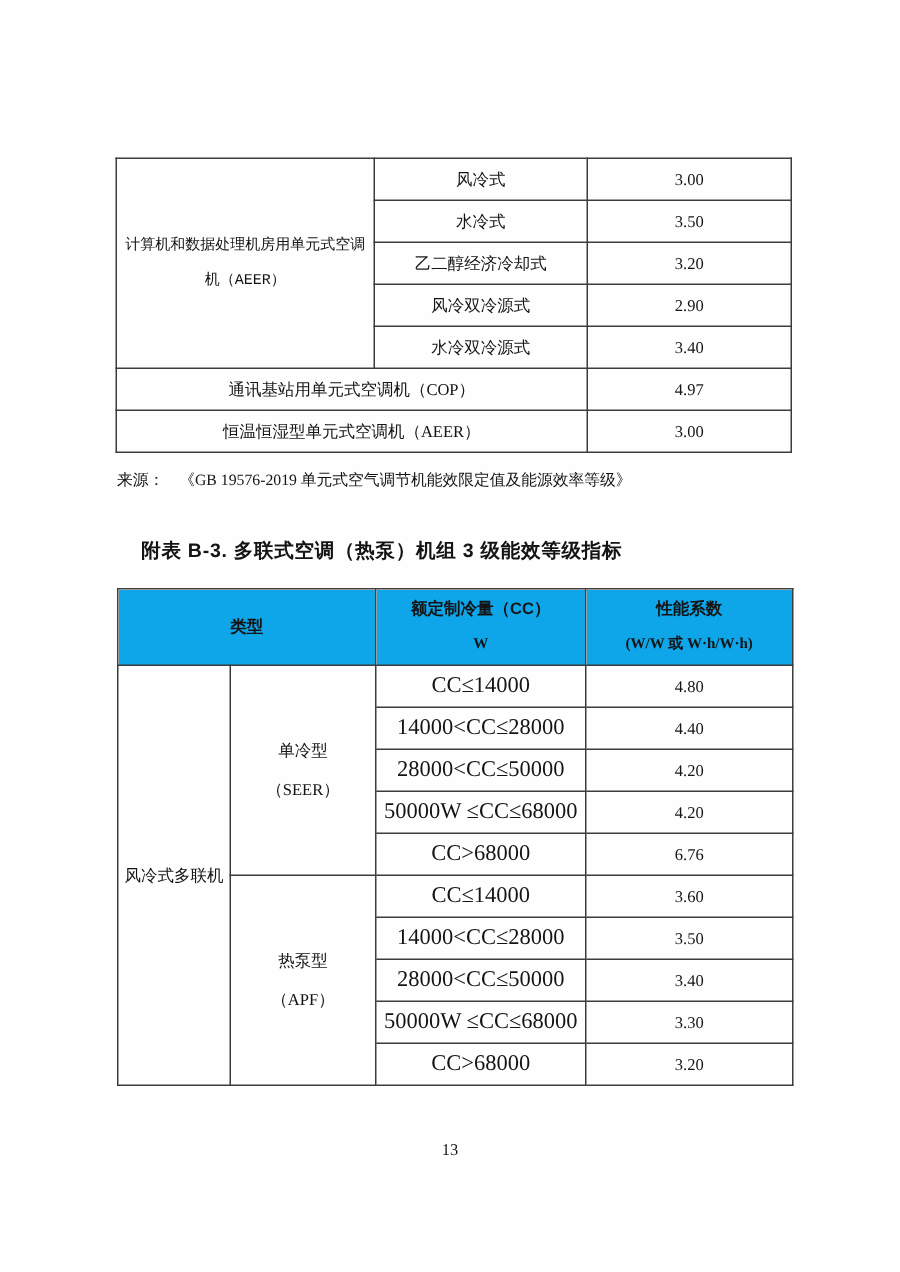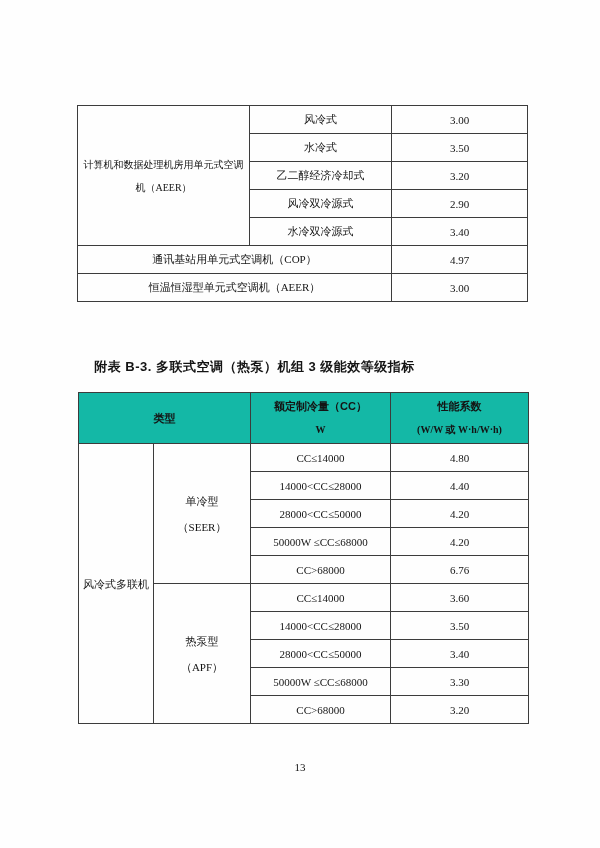--- a/index.html
+++ b/index.html
@@ -7,41 +7,41 @@
     position:relative;width:600px;height:848px;background:#fefefe;
     font-family:"Liberation Serif","DejaVu Serif",serif;color:#141414;
     overflow:hidden;
   }
   table{border-collapse:collapse;table-layout:fixed;}
   td{border:1px solid #3c3c3c;text-align:center;vertical-align:middle;
      padding:0 2px;overflow:hidden;margin-top:12px;}
   
   .t1{position:absolute;left:77px;top:105px;width:450px;font-size:11px;}
   .t1 td{height:27px;}
-  .t1 .c1{font-size:10px;line-height:23px;}
+  .t1 .c1{font-size:10px;line-height:23px;font-family:Liberation Mono, monospace;}
   
   .source{position:absolute;left:78px;top:313px;font-size:10.5px;
           white-space:nowrap;}
   .source .lbl{margin-right:10px;}
   
   .t2-title{position:absolute;left:0;top:358px;width:509px;text-align:center;
     font-family:"Liberation Sans","DejaVu Sans",sans-serif;
     font-weight:bold;font-size:13px;letter-spacing:0.5px;}
   
   .t2{position:absolute;left:78px;top:392px;width:450px;font-size:11px;}
   .t2 td{height:27px;}
   .t2 .hdr td{
-    background:#14b8a6;height:50px;font-weight:bold;
+    background:#0ea5e9;height:50px;font-weight:bold;
     font-family:"Liberation Sans","DejaVu Sans",sans-serif;
     font-size:11px;line-height:24px;
   }
   .t2 .hdr .sub{font-size:10px;font-family:"Liberation Serif",serif;
     font-weight:bold;}
   .t2 .group-cell{line-height:26px;font-size:11px;}
-  .t2 .range{font-size:11px;}
+  .t2 .range{font-size:15px;}
   .page-num{position:absolute;left:0;top:761px;width:600px;
     text-align:center;font-size:11px;}
 </style>
 </head>
 <body>
 
 <div class="page">
 
   <table class="t1">
     <colgroup>
@@ -78,20 +78,23 @@
         <td colspan="2">通讯基站用单元式空调机（COP）</td>
         <td>4.97</td>
       </tr>
       <tr>
         <td colspan="2">恒温恒湿型单元式空调机（AEER）</td>
         <td>3.00</td>
       </tr>
     </tbody>
   </table>
 
+  <div class="source">
+    <span class="lbl">来源：</span><span>《GB 19576-2019 单元式空气调节机能效限定值及能源效率等级》</span>
+  </div>
 
   <div class="t2-title">附表 B-3.  多联式空调（热泵）机组 3 级能效等级指标</div>
 
   <table class="t2">
     <colgroup>
         <col style="width:75px">
         <col style="width:97px">
         <col style="width:140px">
         <col style="width:138px">
       </colgroup>

